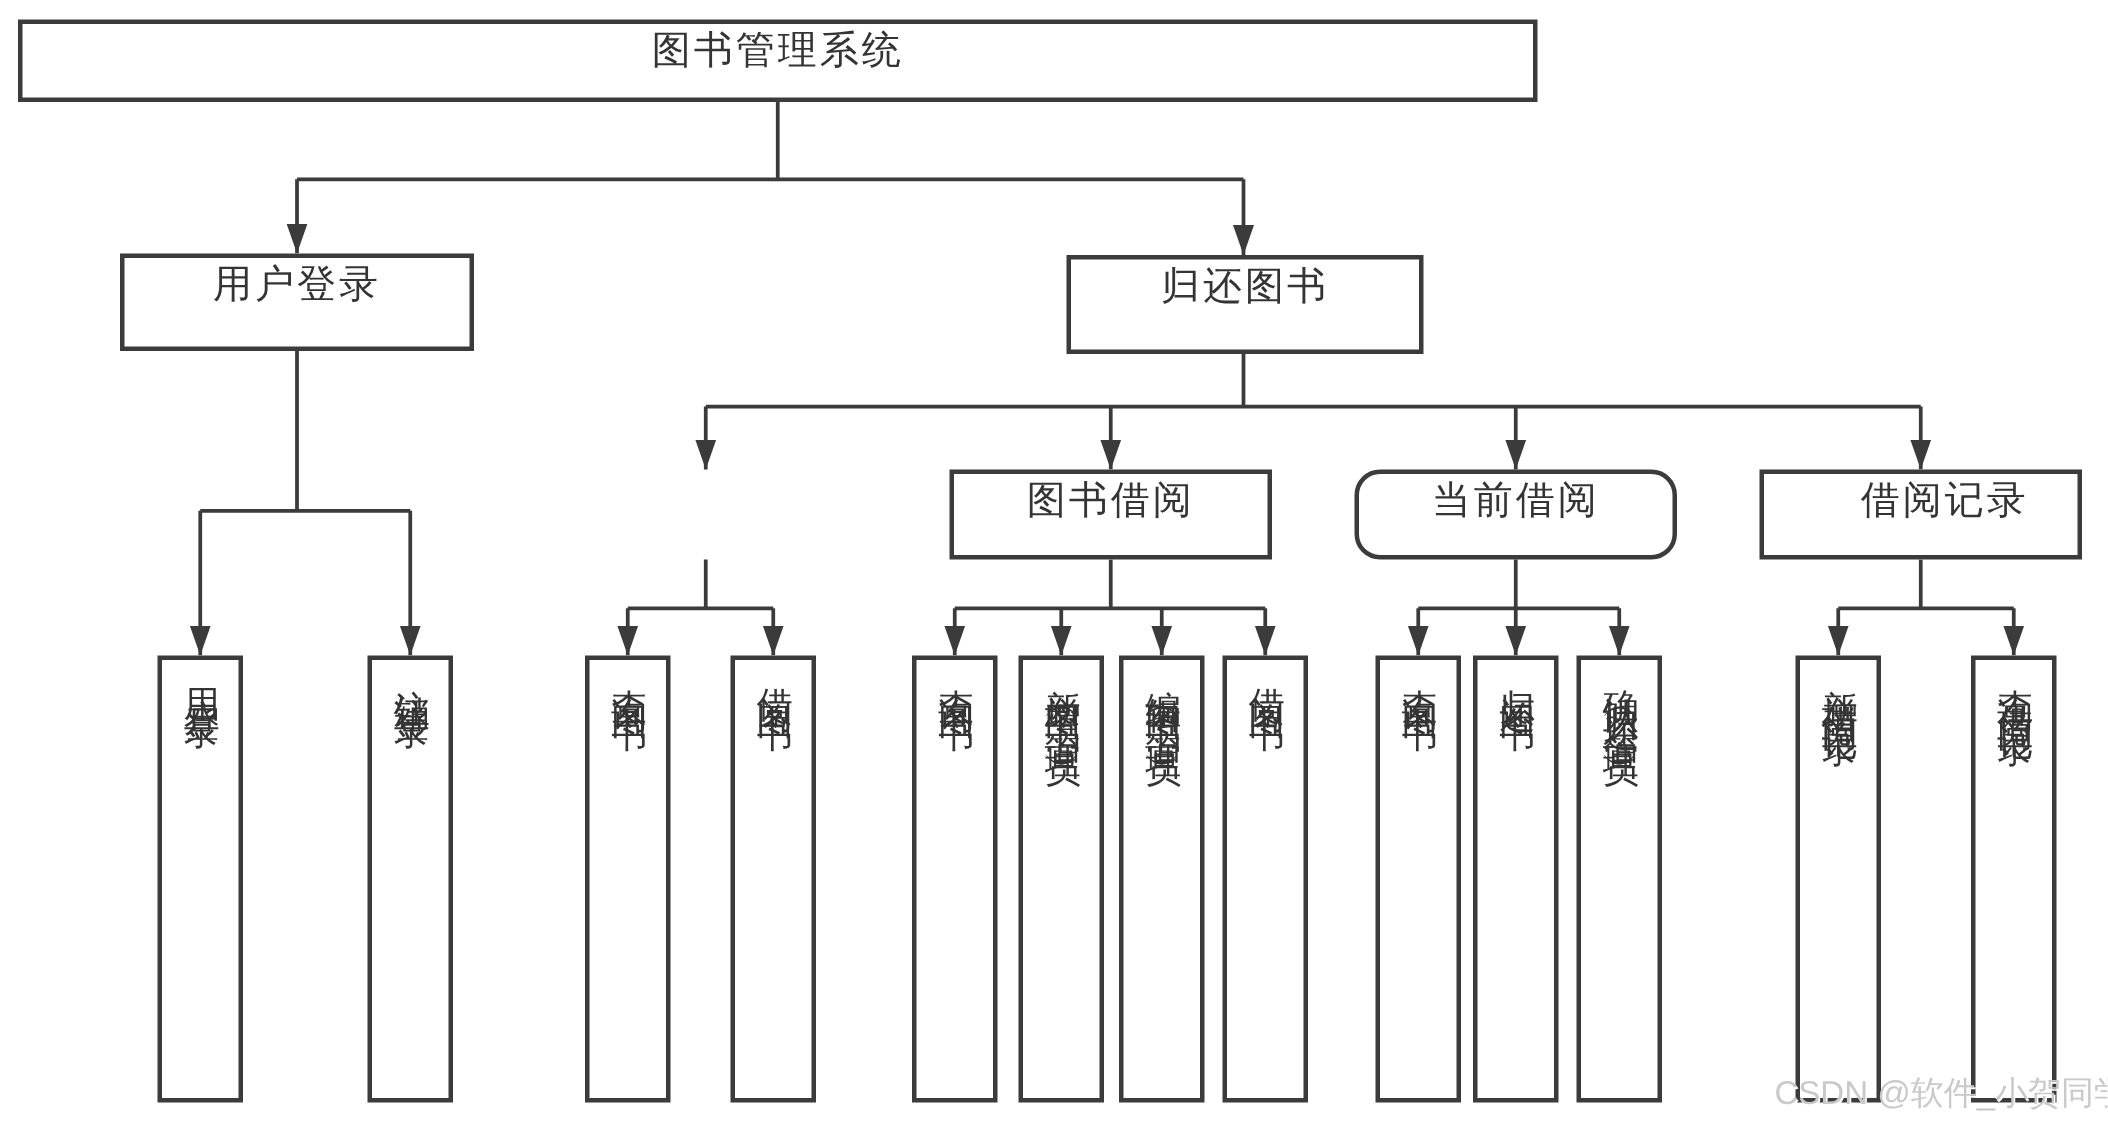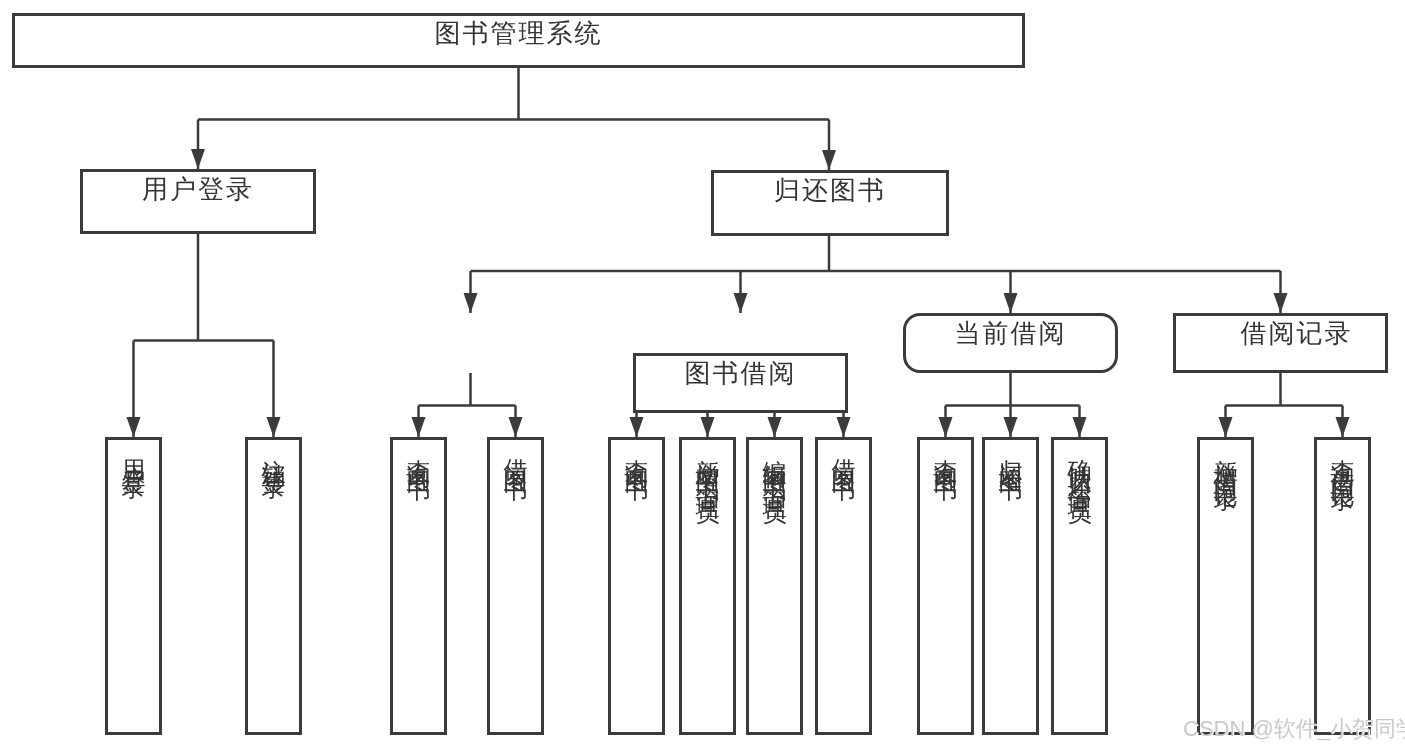--- a/index.html
+++ b/index.html
@@ -31,21 +31,21 @@
     font-size: 26px;
     letter-spacing: 2px;
     white-space: nowrap;
     color: #343434;
   }
   .root  { left: 12px;  top: 13px;  width: 1013px; height: 55px; }
   .l2a   { left: 80px;  top: 169px; width: 236px;  height: 65px; }
   .l2b   { left: 711px; top: 170px; width: 238px;  height: 66px; }
   .l3    { top: 313px; width: 215px; height: 60px; }
   .l3a { left: 363px; }
-  .l3b { left: 633px; margin-top: 40px; }
+  .l3b { left: 633px; }
   .l3c { left: 903px; border-radius: 17px; }
   .l3d { left: 1173px; padding-left: 32px; }
   .leaf { top: 437px; width: 57px; height: 298px; }
   .vtext {
     writing-mode: vertical-rl;
     text-orientation: mixed;
     font-size: 24px;
     letter-spacing: 6px;
     line-height: 1;
     color: #343434;

